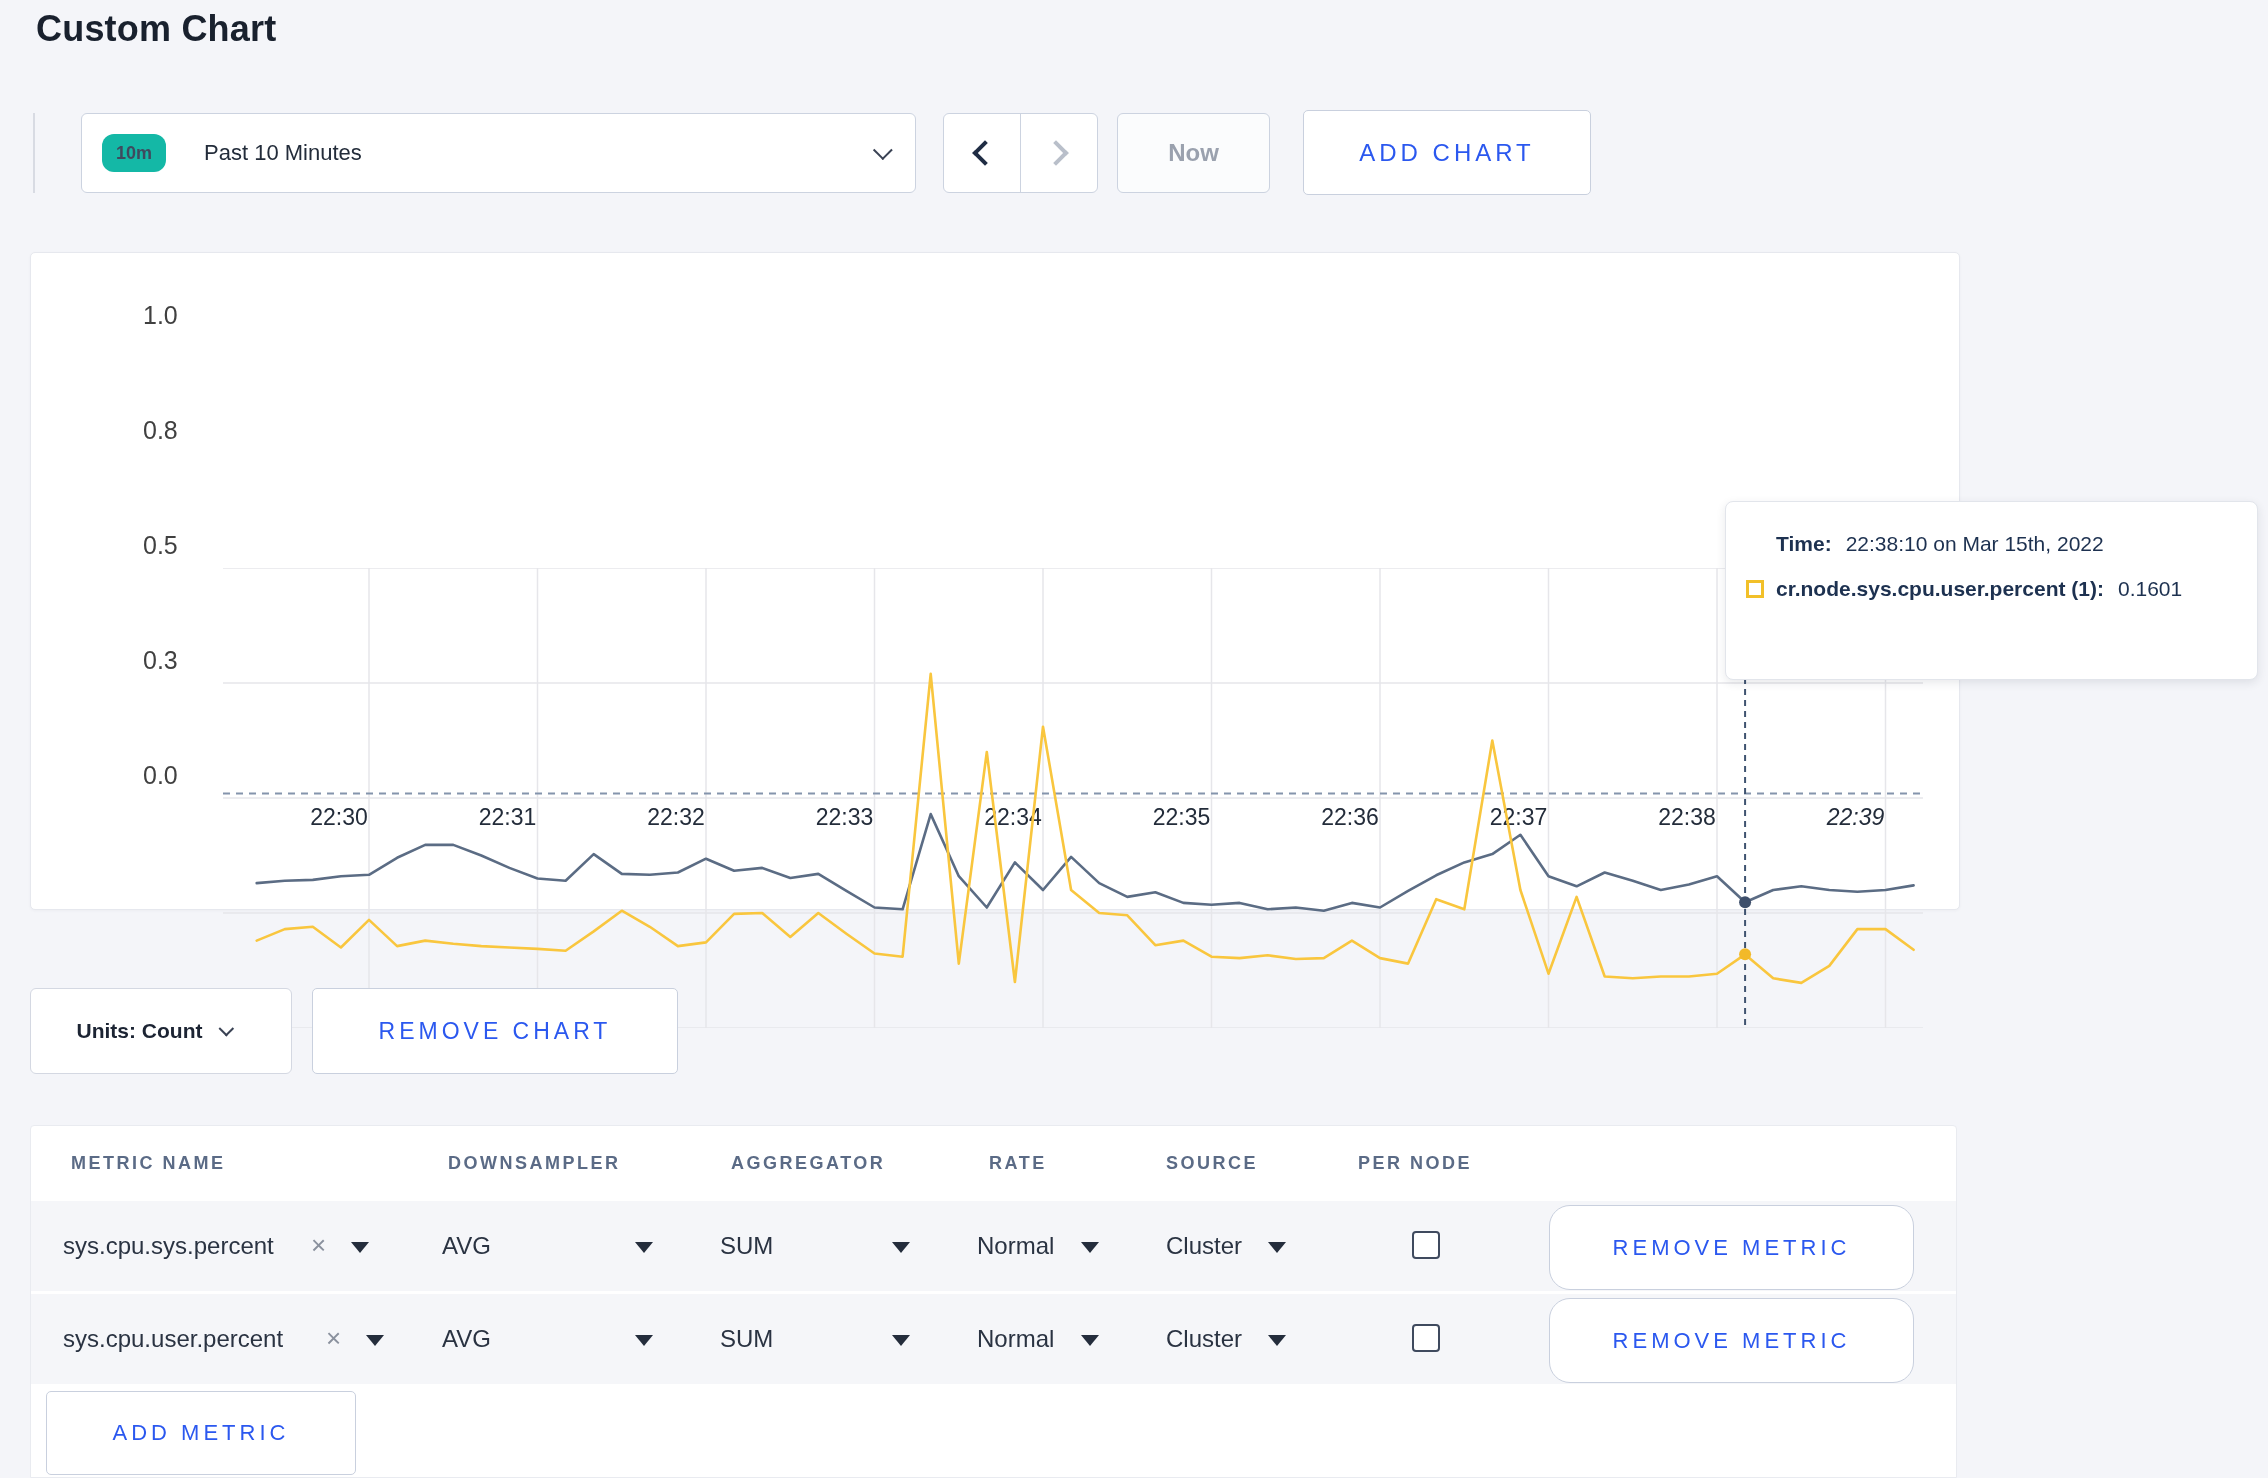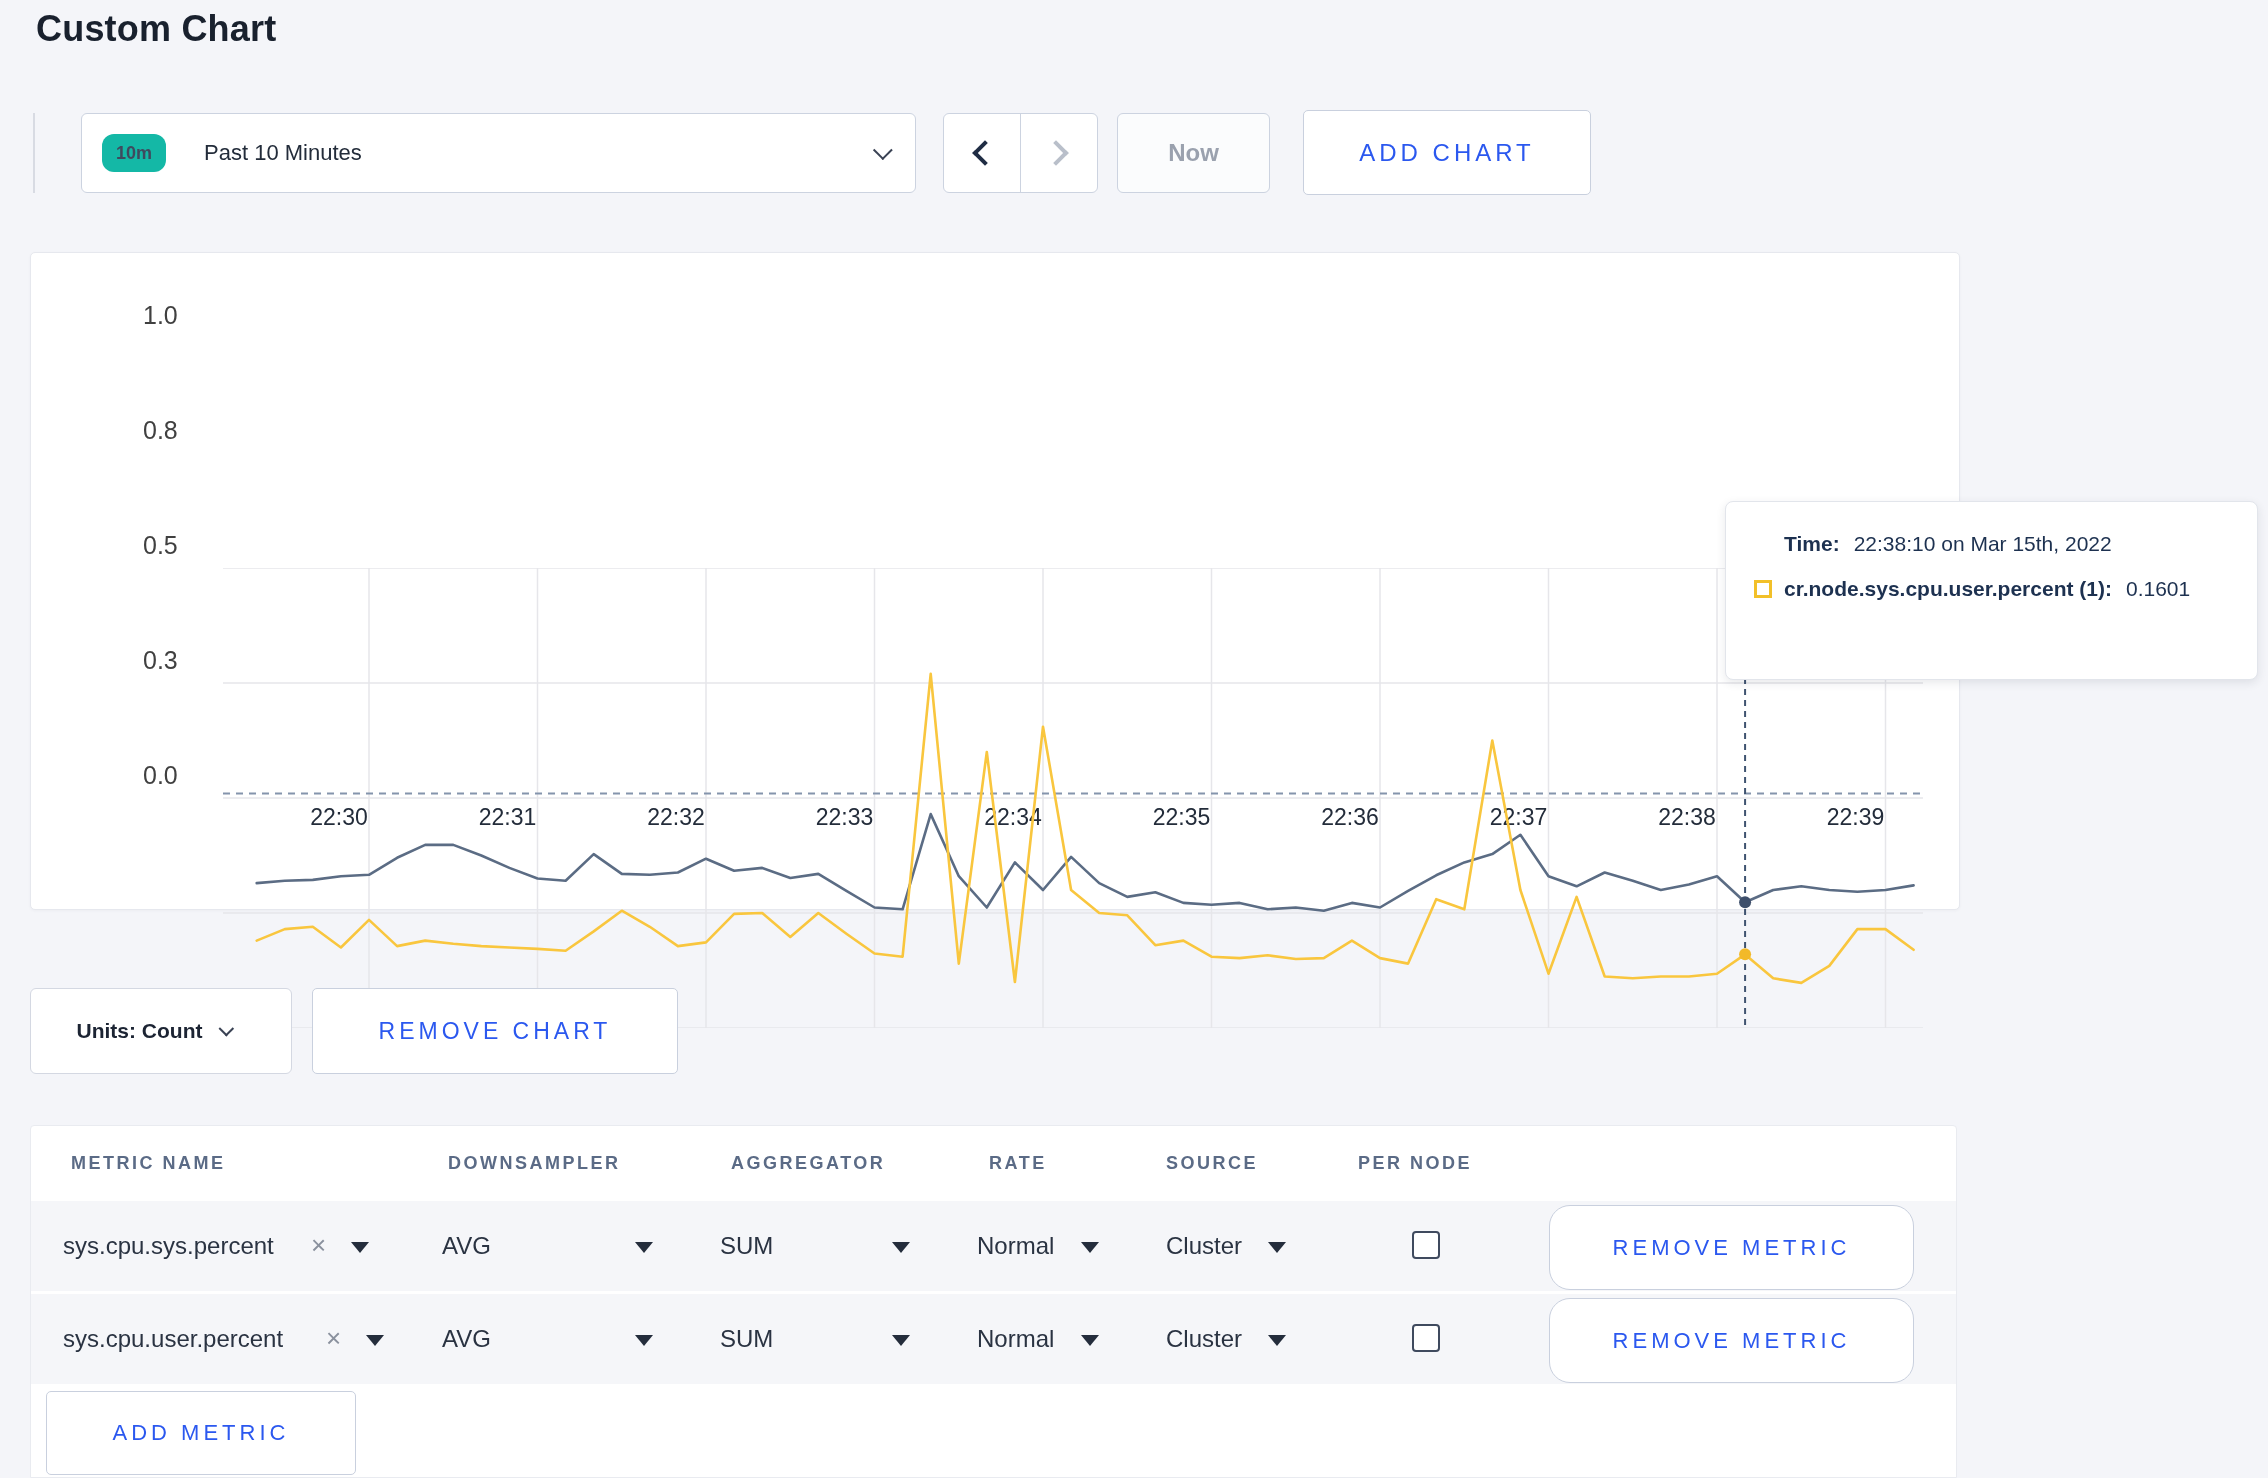--- a/index.html
+++ b/index.html
@@ -77,21 +77,21 @@
     font-size:23px; color:#232c3a;
   }
   #chart-svg { position:absolute; left:192px; top:315px; cursor:crosshair; }
 
   
   #chart-tooltip {
     left:1725px; top:501px; width:533px; height:179px;
     background:#ffffff;
     border:1px solid #e2e5eb; border-radius:8px;
     box-shadow:0 3px 10px rgba(30,40,60,0.10);
-    padding:25px 28px; z-index:5;
+    padding:25px 20px; z-index:5;
     font-size:21px; color:#1d3150;
   }
   .tt-row { display:flex; align-items:center; height:34px; margin-bottom:11px; }
   .tt-row:last-child { margin-bottom:0; }
   .tt-swatch { width:18px; height:18px; border-width:3.5px; border-style:solid; margin-right:12px; background:#fff; }
   .tt-name { font-weight:700; margin-right:14px; white-space:nowrap; }
   .tt-val { font-weight:400; }
   .tt-indent { padding-left:30px; }
 
   
@@ -175,21 +175,21 @@
   <div id="x-axis-labels">
       <div class="x-tick-label" style="left: 253px; top: 551px;">22:30</div>
       <div class="x-tick-label" style="left: 421.5px; top: 551px;">22:31</div>
       <div class="x-tick-label" style="left: 590px; top: 551px;">22:32</div>
       <div class="x-tick-label" style="left: 758.5px; top: 551px;">22:33</div>
       <div class="x-tick-label" style="left: 927px; top: 551px;">22:34</div>
       <div class="x-tick-label" style="left: 1095.5px; top: 551px;">22:35</div>
       <div class="x-tick-label" style="left: 1264px; top: 551px;">22:36</div>
       <div class="x-tick-label" style="left: 1432.5px; top: 551px;">22:37</div>
       <div class="x-tick-label" style="left: 1601px; top: 551px;">22:38</div>
-      <div class="x-tick-label" style="left: 1769.5px; top: 551px;">22:39</div>
+      <div class="x-tick-label" style="left: 1769.5px; top: 551px; font-style: italic;">22:39</div>
     </div>
   <svg id="chart-svg" width="1700" height="460" viewBox="0 0 1700 460" style="left: 192px; top: 315px;">
       <line x1="0" x2="1700" y1="460" y2="460" stroke="#e6e6ea" stroke-width="1.5"></line>
       <line x1="0" x2="1700" y1="345" y2="345" stroke="#e6e6ea" stroke-width="1.5"></line>
       <line x1="0" x2="1700" y1="230" y2="230" stroke="#e6e6ea" stroke-width="1.5"></line>
       <line x1="0" x2="1700" y1="115" y2="115" stroke="#e6e6ea" stroke-width="1.5"></line>
       <line x1="0" x2="1700" y1="0" y2="0" stroke="#e6e6ea" stroke-width="1.5"></line>
       <line x1="146" x2="146" y1="0" y2="460" stroke="#e6e6ea" stroke-width="1.5"></line>
       <line x1="314.5" x2="314.5" y1="0" y2="460" stroke="#e6e6ea" stroke-width="1.5"></line>
       <line x1="483" x2="483" y1="0" y2="460" stroke="#e6e6ea" stroke-width="1.5"></line>

